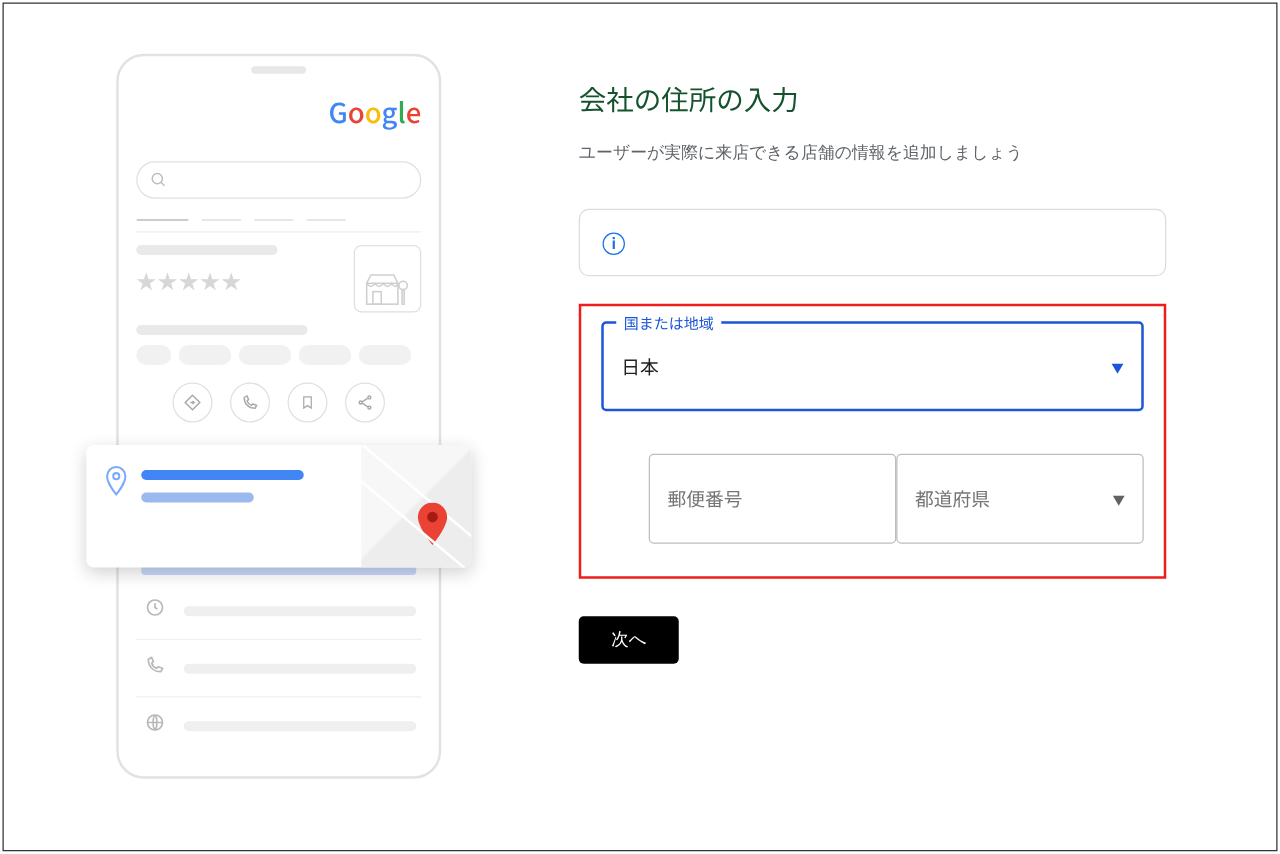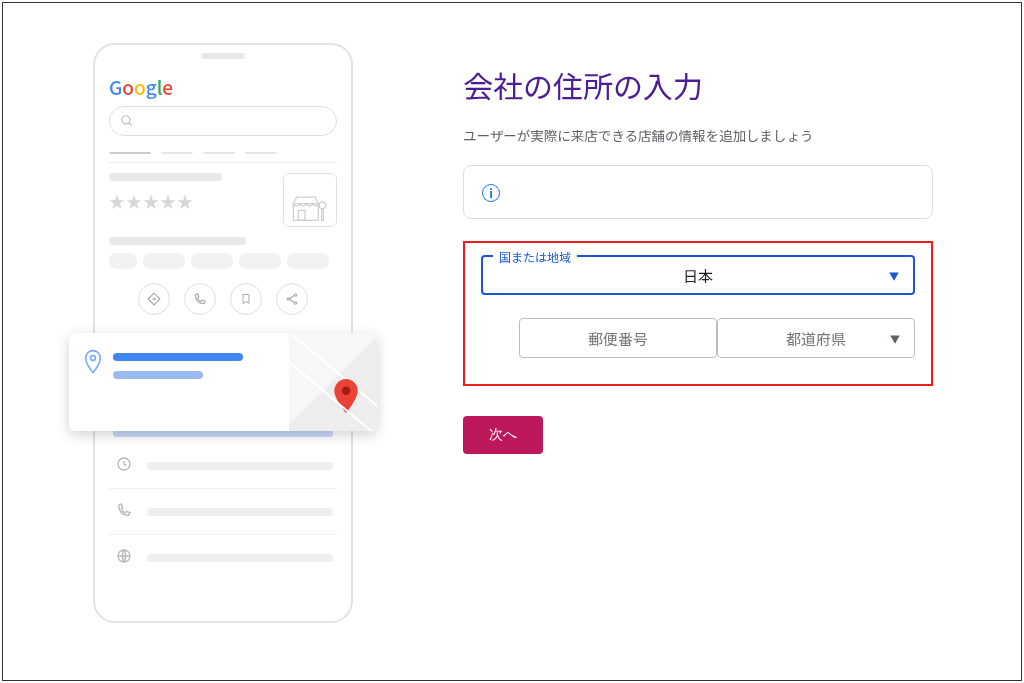--- a/index.html
+++ b/index.html
@@ -32,21 +32,21 @@
       padding: 18px 14px 14px;
       background: #fff;
       position: relative;
     }
     .phone-speaker {
       width: 44px; height: 6px;
       background: #e8e8e8;
       border-radius: 3px;
       margin: -10px auto 14px;
     }
-    .g-logo { text-align: left; font-size: 19px; font-weight: 500; margin-bottom: 6px; }
+    .g-logo { text-align: right; font-size: 22px; font-weight: 500; margin-bottom: 24px; }
     .g-b { color: #4285f4; } .g-r { color: #ea4335; } .g-y { color: #fbbc05; } .g-g { color: #34a853; }
     .search-bar {
       height: 30px; border: 1px solid #e0e0e0; border-radius: 15px;
       display: flex; align-items: center; padding: 0 10px;
       color: #bdbdbd; font-size: 14px; margin-bottom: 10px;
     }
     .tabs { display: flex; gap: 10px; margin-bottom: 8px; }
     .tab-line { height: 8px; border-bottom: 2px solid #ccc; border-radius: 2px; }
     .tab-line.first { width: 42px; }
     .tab-line.other { width: 32px; border-color: #e6e6e6; }
@@ -90,51 +90,51 @@
     .map-right::after  { width:140px; height:2px; top:70px; left:-20px; }
     .pin-red { position:absolute; right:18px; bottom:18px; }
     .blue-strip { height: 14px; background: #c9d9fb; border-radius: 3px; margin: 108px 4px 14px; }
     .info-row { display: flex; align-items: center; gap: 12px; padding: 4px 4px; }
     .info-icon { width: 22px; color: #b8b8b8; font-size: 15px; text-align: center; }
     .info-line { flex:1; height: 8px; background: #efefef; border-radius: 4px; }
     .sep { height: 1px; background: #f0f0f0; margin: 8px 0; }
 
     
     .right-col { flex: 1; padding: 20px 20px 0 50px; max-width: 540px; }
-    .title { font-size: 30px; color: #4c1d95; margin-bottom: 18px; font-weight: 400; }
-    .subtitle { font-size: 13.5px; color: #5f6368; margin-bottom: 20px; }
+    .title { font-size: 22px; color: #14532d; margin-bottom: 18px; font-weight: 400; }
+    .subtitle { font-size: 13.5px; color: #5f6368; margin-bottom: 36px; font-family: Liberation Serif, serif; }
     .info-banner {
       border: 1px solid #dadce0; border-radius: 8px;
       padding: 16px 18px; display: flex; gap: 16px; align-items: flex-start;
       font-size: 13.5px; color: #3c4043; line-height: 1.6; margin-bottom: 22px;
     }
     .info-circle {
       width: 18px; height: 18px; min-width: 18px; border: 1.5px solid #1a73e8; border-radius: 50%;
       color: #1a73e8; font-size: 12px; font-weight: 700;
       display: flex; align-items: center; justify-content: center; margin-top: 2px;
     }
     .highlight-box { border: 2px solid #ef1c1c; padding: 12px 16px 26px; margin-bottom: 30px; }
     .field {
       border: 1px solid #bdbdbd; border-radius: 4px;
-      height: 40px; position: relative; display: flex; align-items: center;
-      padding: 0 14px; font-size: 15px; color: #202124; background: #fff; justify-content: center;
+      height: 72px; position: relative; display: flex; align-items: center;
+      padding: 0 14px; font-size: 15px; color: #202124; background: #fff;
     }
     .field.placeholder { color: #757575; }
     .field.focused { border: 2px solid #1b56d6; }
     .floating-label {
       position: absolute; top: -9px; left: 10px; background: #fff;
       padding: 0 6px; font-size: 12px; color: #1b56d6;
     }
     .dropdown-arrow { position: absolute; right: 14px; color: #1b56d6; font-size: 10px; }
     .dropdown-arrow.grey { color: #5f6368; }
-    .field-row { display: flex; margin-top: 23px; padding-left: 38px; }
+    .field-row { display: flex; margin-top: 34px; padding-left: 38px; }
     .field-row .field { flex: 1; }
     .mt { margin-top: 26px; }
     .next-btn {
-      background: #be185d; color: #fff; border: none; border-radius: 4px;
+      background: #000000; color: #fff; border: none; border-radius: 4px;
       padding: 10px 26px; font-size: 14px; cursor: pointer;
     }
   </style>
 </head>
 <body>
 
 <div class="canvas">
 
   <div class="left-col">
     <div class="phone">

